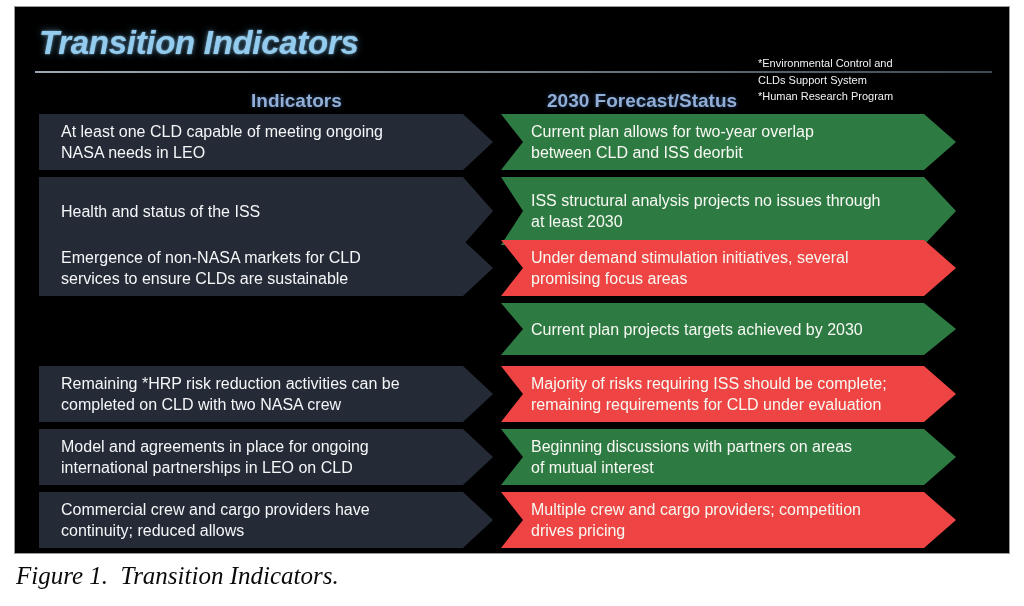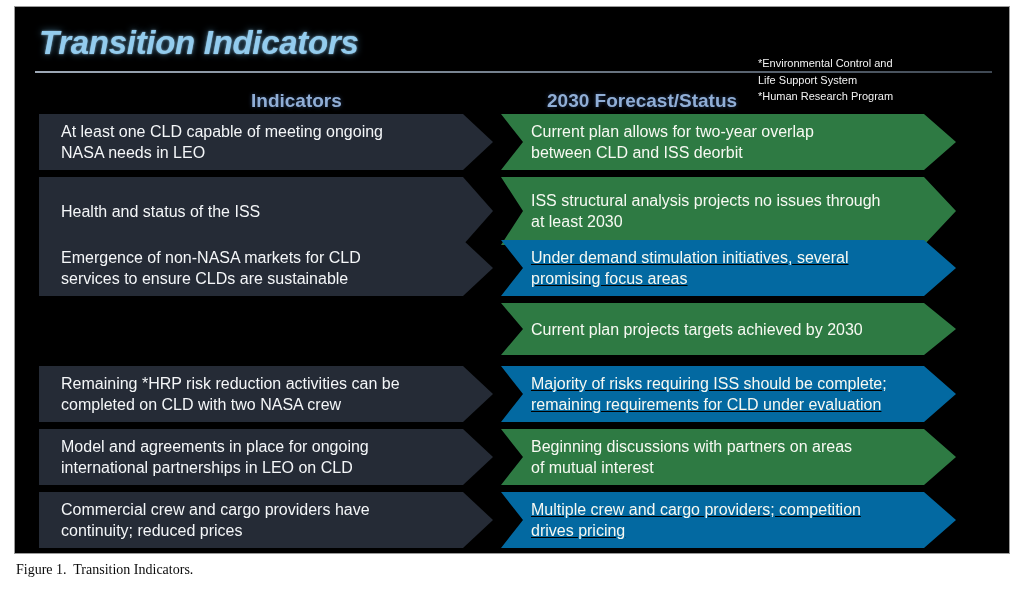--- a/index.html
+++ b/index.html
@@ -113,56 +113,57 @@
     clip-path: polygon(0 0, calc(100% - 30px) 0, 100% 50%, calc(100% - 30px) 100%, 0 100%);
     -webkit-clip-path: polygon(0 0, calc(100% - 30px) 0, 100% 50%, calc(100% - 30px) 100%, 0 100%);
   }
   .chev-fore {
     left: 486px;
     width: 455px;
     clip-path: polygon(0 0, calc(100% - 32px) 0, 100% 50%, calc(100% - 32px) 100%, 0 100%, 22px 50%);
     -webkit-clip-path: polygon(0 0, calc(100% - 32px) 0, 100% 50%, calc(100% - 32px) 100%, 0 100%, 22px 50%);
   }
   .chev-fore.green { background: #2e7a43; }
-  .chev-fore.olive { background: #0369a1; text-decoration: underline; }
+  .chev-fore.olive { background: #ef4444; }
 
   .chev-text {
     font-size: 16px;
     line-height: 21px;
     color: #f4f6f8;
     white-space: pre-line;
   }
   .chev-ind .chev-text { padding: 0 36px 0 22px; }
   .chev-fore .chev-text { padding: 0 40px 0 30px; color: #f7f9f2; }
 
   
   #caption {
     position: absolute;
     left: 16px;
     top: 562px;
     font-family: "Liberation Serif", serif;
-    font-size: 14px;
+    font-style: italic;
+    font-size: 25px;
     color: #0a0a0a;
     white-space: pre;
   }
 </style>
 </head>
 <body>
 
 <div id="page">
 
   <div id="slide-frame">
 
     <div id="slide-title">Transition Indicators</div>
 
     <div id="title-rule"></div>
 
     <div id="footnotes">
       <div>*Environmental Control and</div>
-      <div>Life Support System</div>
+      <div>CLDs Support System</div>
       <div>*Human Research Program</div>
     </div>
 
     <div class="col-header" id="hdr-indicators">Indicators</div>
     <div class="col-header" id="hdr-forecast">2030 Forecast/Status</div>
 
     <div id="rows">
         <div class="row" style="top: 107px; height: 56px;">
           <div class="chev chev-ind">
             <div class="chev-text">At least one CLD capable of meeting ongoing
@@ -217,21 +218,21 @@
 international partnerships in LEO on CLD</div>
           </div>
         </div>
         <div class="row" style="top: 485px; height: 56px;">
           <div class="chev chev-fore olive">
             <div class="chev-text">Multiple crew and cargo providers; competition
 drives pricing</div>
           </div>
           <div class="chev chev-ind">
             <div class="chev-text">Commercial crew and cargo providers have
-continuity; reduced prices</div>
+continuity; reduced allows</div>
           </div>
         </div>
       </div>
 
   </div>
 
   <div id="caption">Figure 1.  Transition Indicators.</div>
 
 </div>
 

